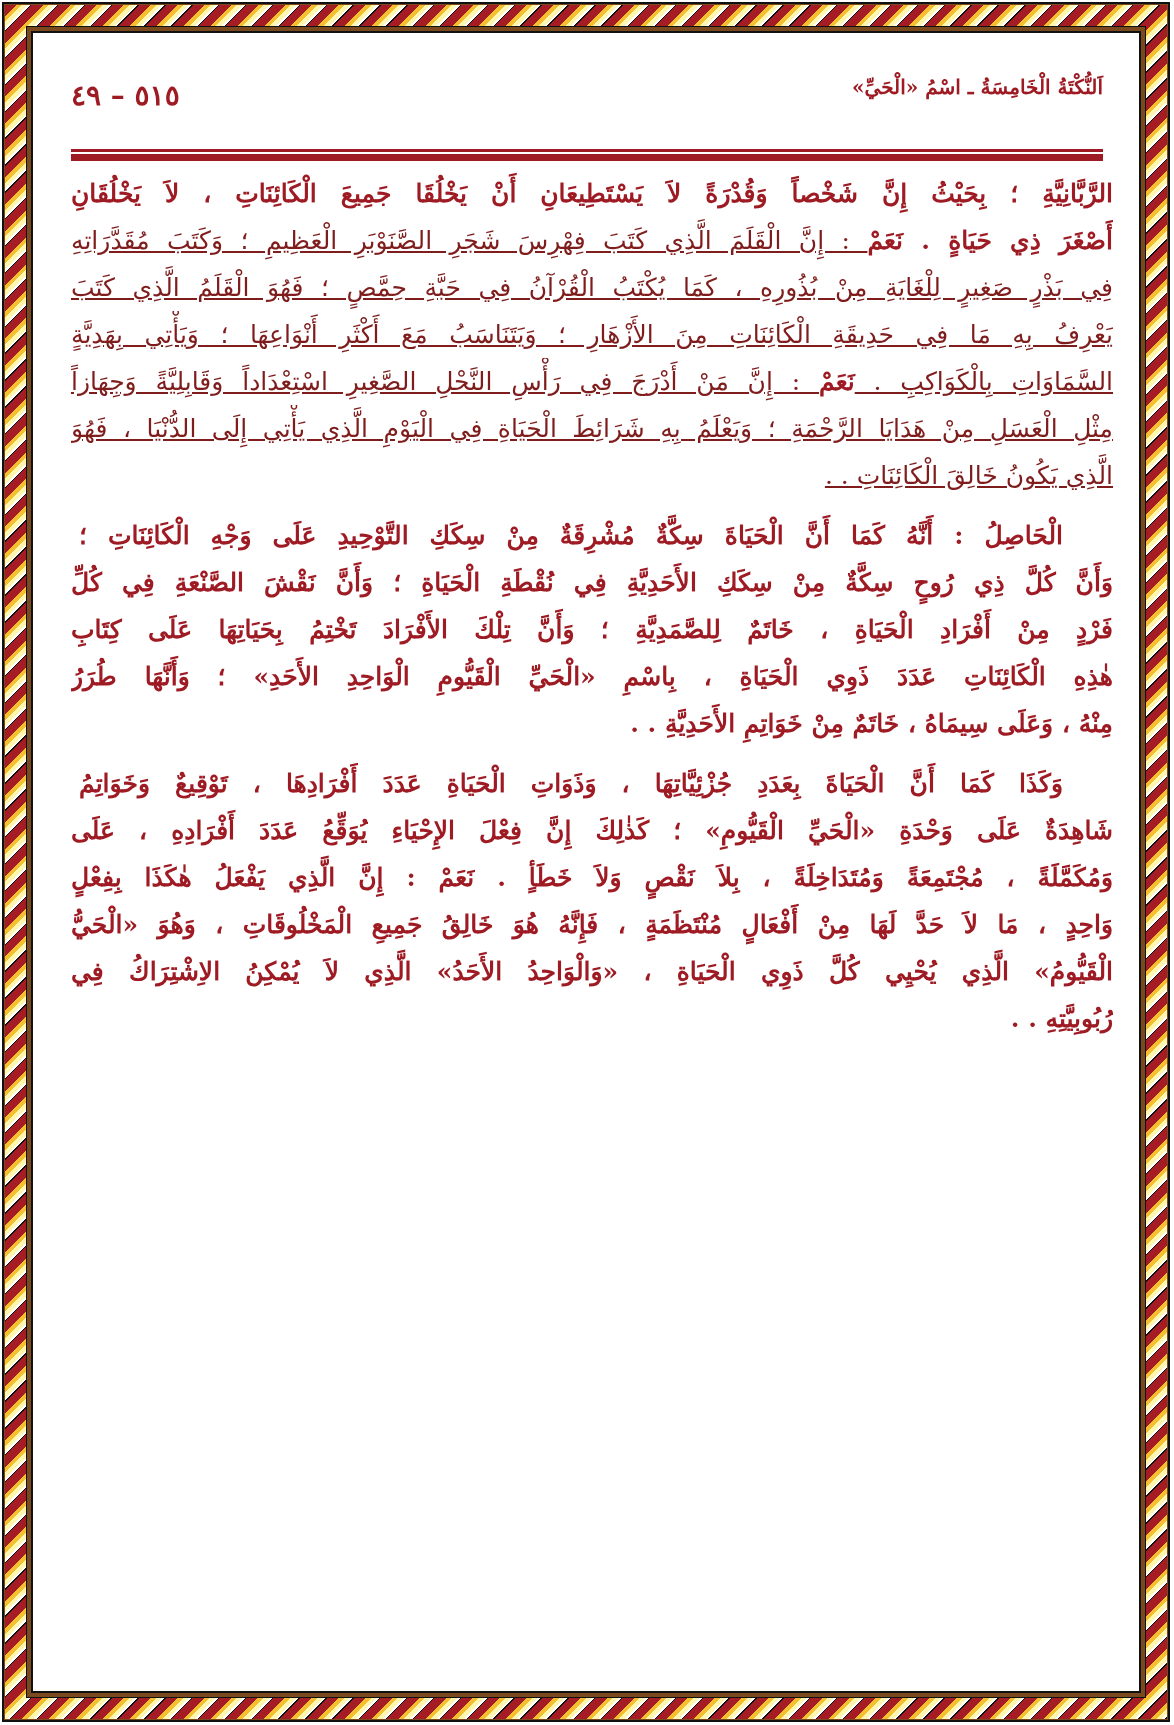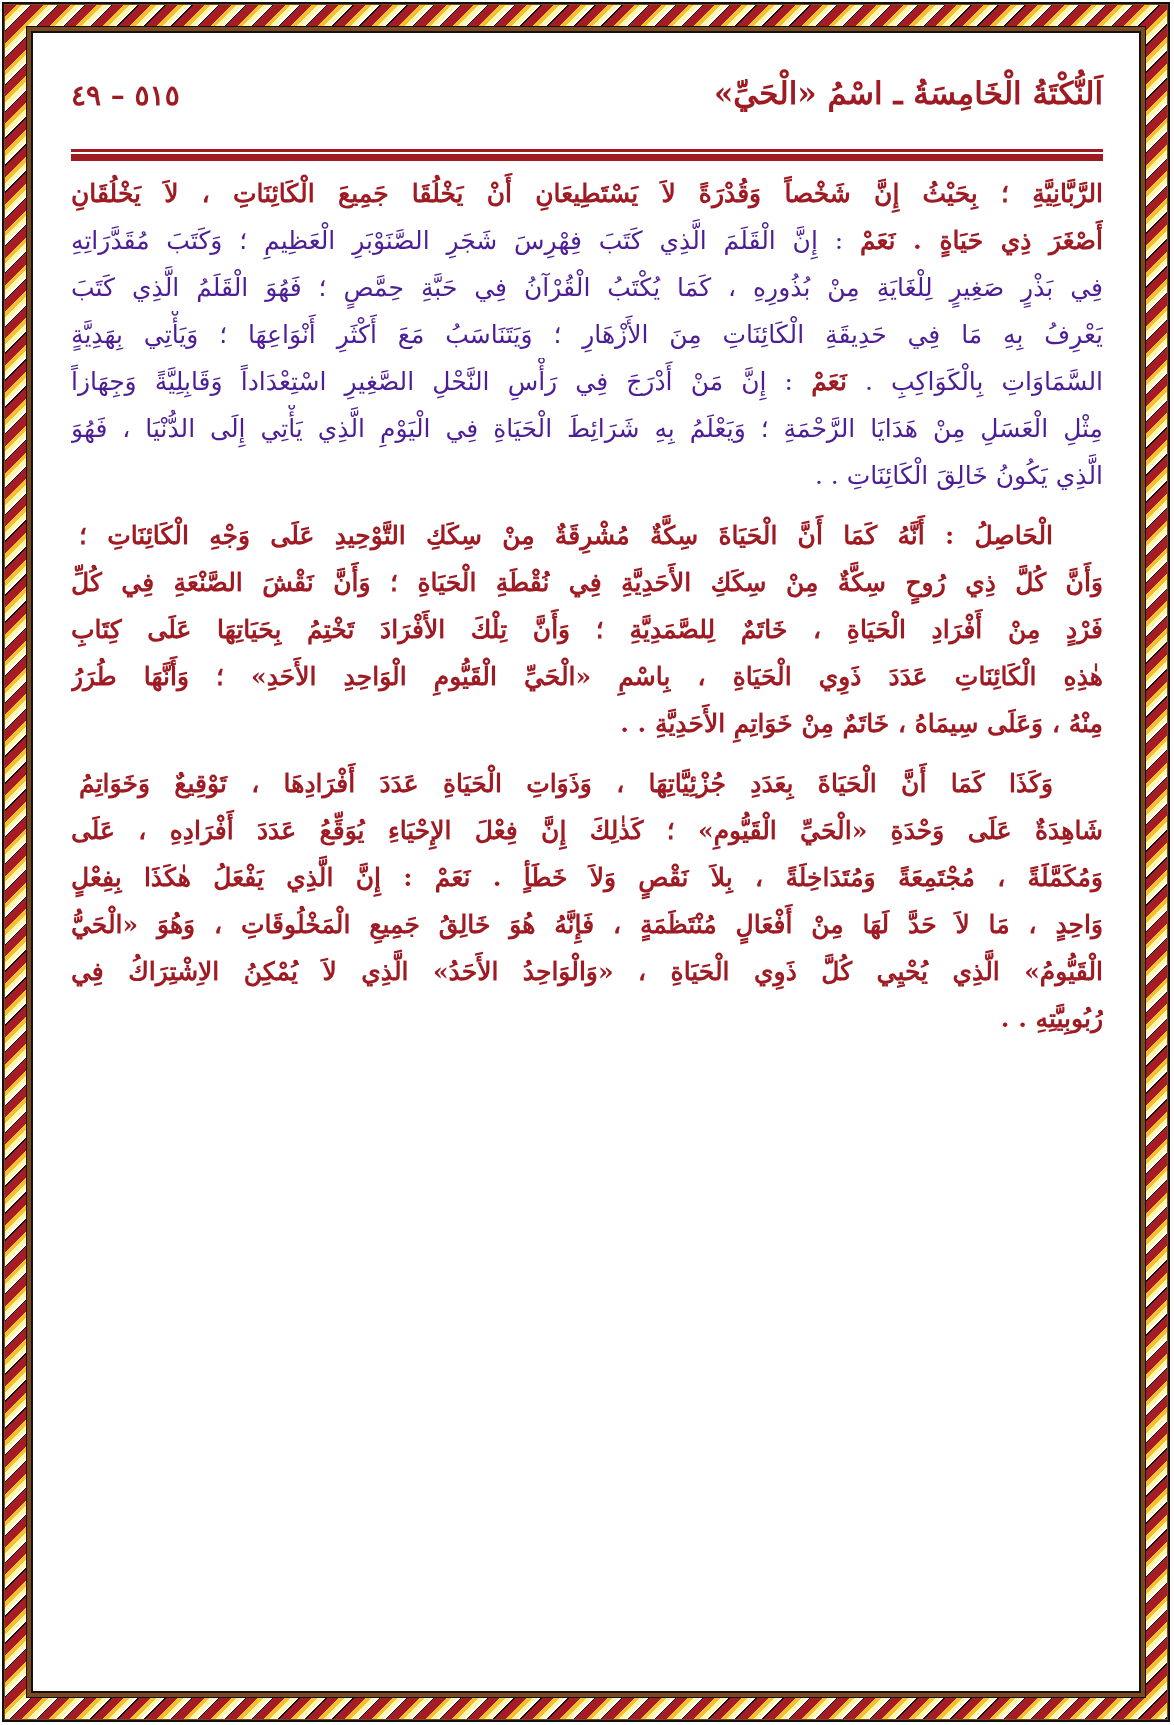--- a/index.html
+++ b/index.html
@@ -7,32 +7,32 @@
   .frame { position: absolute; left: 2px; top: 2px; width: 1168px; height: 1720px; box-sizing: border-box; }
   .braid-outer { position: absolute; inset: 0; border: 2px solid #111; background: #7a4a1e; }
   .braid-band {
     position: absolute; inset: 3px;
     background:
       repeating-linear-gradient(135deg, #a51c24 0 8px, #f4c030 8px 12px, #fff6b0 12px 16px, #ffffff 16px 18px, #111 18px 19px);
   }
   .braid-inner-brown { position: absolute; inset: 24px; background: #7a4a1e; border: 1px solid #111; }
   .page { position: absolute; inset: 29px; background: #ffffff; border: 2px solid #111; }
   .header { position: absolute; left: 71px; right: 71px; top: 75px; height: 50px; direction: rtl; font-family: "DejaVu Serif", serif; color: #9e1b24; }
-  .header-title { position: absolute; right: 0; top: 0; font-size: 31px; font-weight: bold; white-space: nowrap; }
+  .header-title { position: absolute; right: 0; top: 0; font-size: 20px; font-weight: bold; white-space: nowrap; }
   .header-pages { position: absolute; left: 0; top: 4px; font-size: 28px; font-weight: bold; white-space: nowrap; text-align: right; }
   .rule-thin { position: absolute; left: 71px; right: 71px; top: 149px; height: 3px; background: #9e1b24; }
   .rule-thick { position: absolute; left: 71px; right: 71px; top: 154px; height: 7px; background: #9e1b24; }
-  .body { position: absolute; left: 71px; right: 71px; top: 170px; direction: rtl; font-family: "DejaVu Serif", serif; font-size: 25px; }
+  .body { position: absolute; left: 71px; right: 61px; top: 170px; direction: rtl; font-family: "DejaVu Serif", serif; font-size: 25px; }
   .para { margin: 0; }
   .para + .para { margin-top: 13px; }
   .line { display: block; height: 47px; line-height: 47px; text-align: justify; text-align-last: justify; white-space: nowrap; overflow: hidden; }
   .line.last { text-align-last: right; }
   .line.indent { padding-right: 50px; margin-left: 8px; }
   .red { color: #9e1b24; font-weight: bold; }
-  .black { color: #4c1d95; }
+  .black { color: #7f1d1d; text-decoration: underline; }
 </style>
 </head>
 <body>
 
 <div class="frame">
   <div class="braid-outer"></div>
   <div class="braid-band"></div>
   <div class="braid-inner-brown"></div>
   <div class="page"></div>
 </div>

